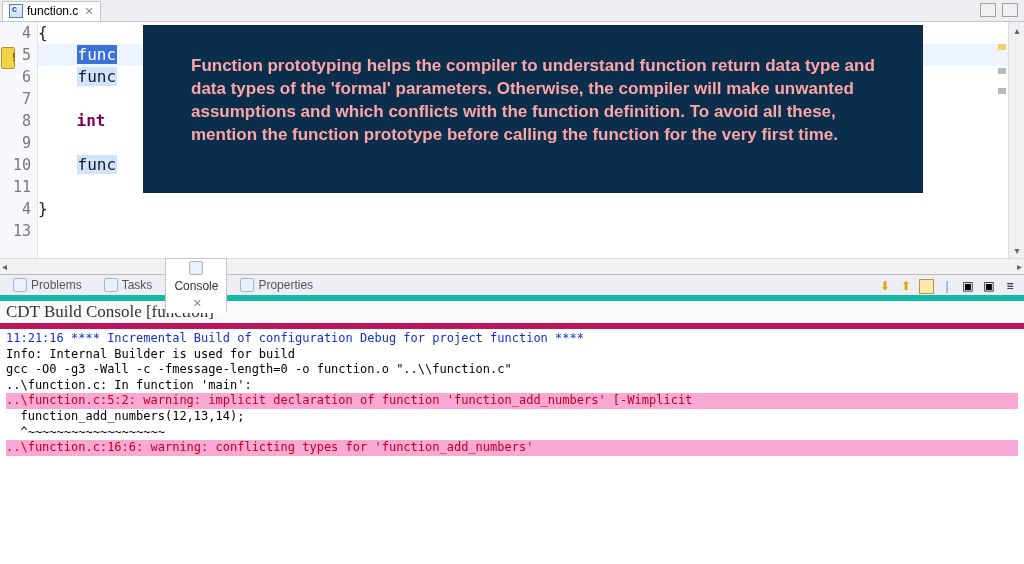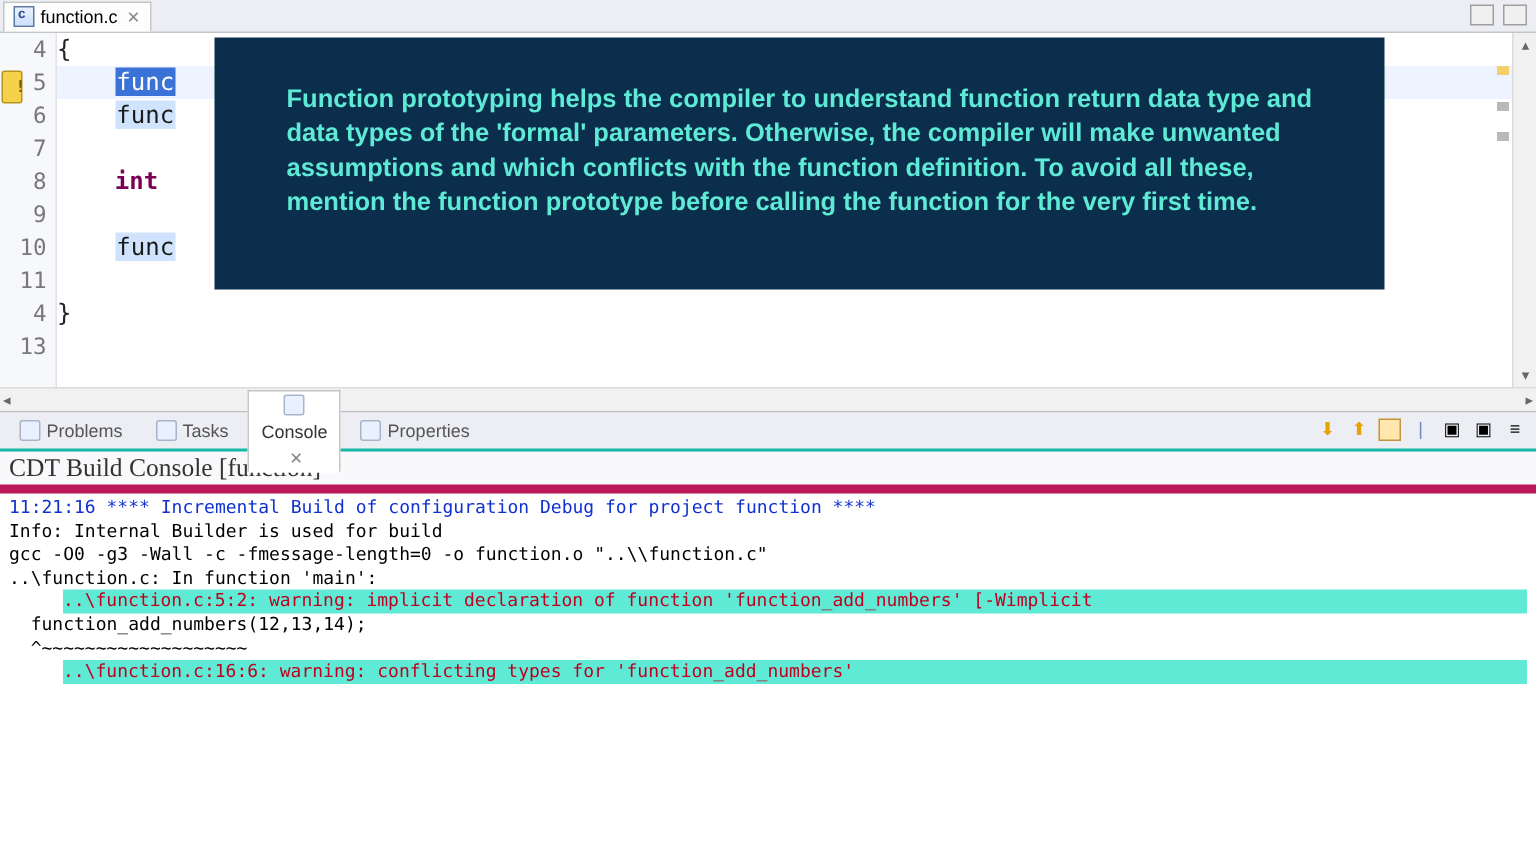--- a/index.html
+++ b/index.html
@@ -84,21 +84,21 @@
 .kw { color: #7a0055; font-weight: bold; }
 .func-highlight { background: #cfe3fd; color: #1a1a1a; padding: 0 1px; }
 .func-highlight.sel { background: #3a72d8; color: #fff; }
 .overlay-tooltip {
   position: absolute;
   left: 105px;
   top: 3px;
   width: 780px;
   height: 168px;
   background: #0c2e4d;
-  color: #5eead4;
+  color: #fca5a5;
   font-family: Arial, sans-serif;
   font-size: 17px;
   font-weight: bold;
   padding: 30px 28px 20px 48px;
   line-height: 1.35;
 }
 .code-scrollbar-right {
   position: absolute;
   right: 0px; top: 0; width: 16px; height: 100%;
   background: #f1f1f1;
@@ -114,21 +114,21 @@
 .bottom-panel {
   flex:1;
   display:flex;
   flex-direction:column;
   border-top: 1px solid #bcbcbc;
   background:#fff;
 }
 .panel-tabs {
   height: 26px;
   background: #eceef4;
-  border-bottom: 2px solid #14b8a6;
+  border-bottom: 6px solid #14b8a6;
   display: flex;
   align-items: center;
   padding: 0 4px;
   gap: 4px;
   position: relative;
 }
 .ptab {
   display: flex; align-items: center; gap: 4px;
   padding: 2px 8px;
   font-size: 12px;
@@ -150,21 +150,21 @@
   flex:1;
   font-family: Consolas, monospace;
   font-size: 12px;
   line-height: 1.3;
   overflow: hidden;
   padding: 2px 6px;
 }
 .cline { white-space: pre; }
 .blue { color:#1030d0; }
 .red { color:#c00020; }
-.warn-bg { background:#5eead4;margin-left:36px; }
+.warn-bg { background:#f9a8d4; }
 </style>
 </head>
 <body>
 
 <div class="editor-area">
   <div class="tab-row">
     <div class="editor-tab">
       <span class="c-file-icon"></span>
       <span>function.c</span>
       <span class="tab-close">✕</span>

